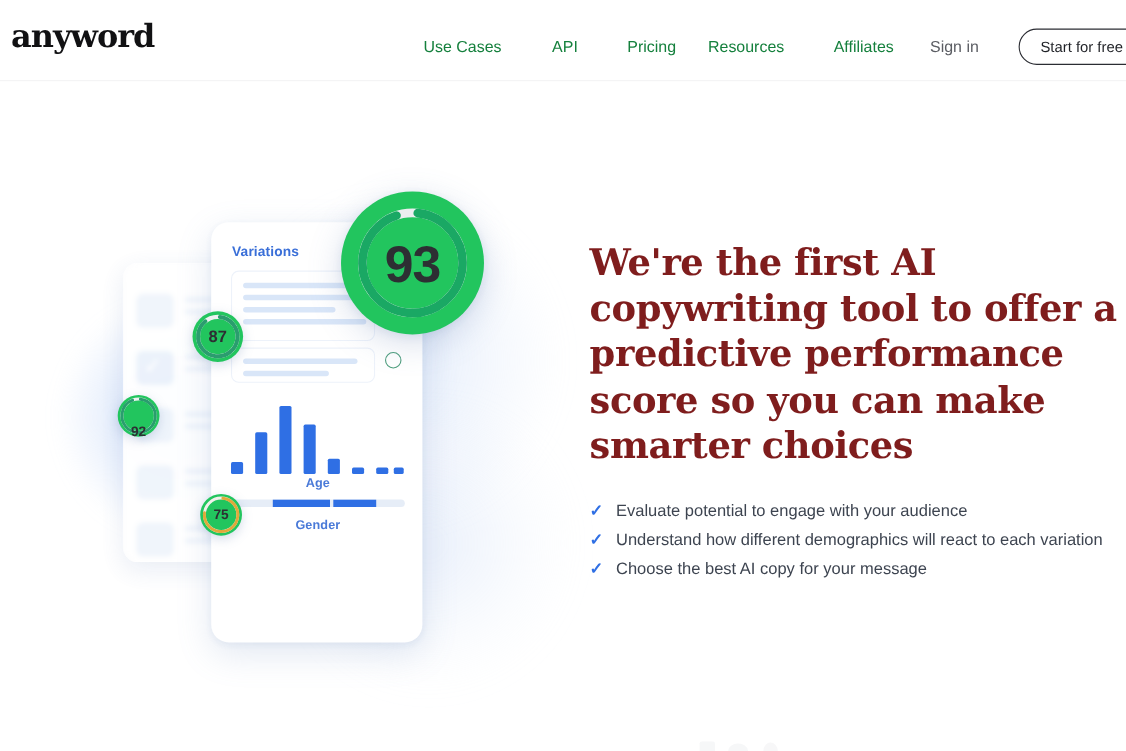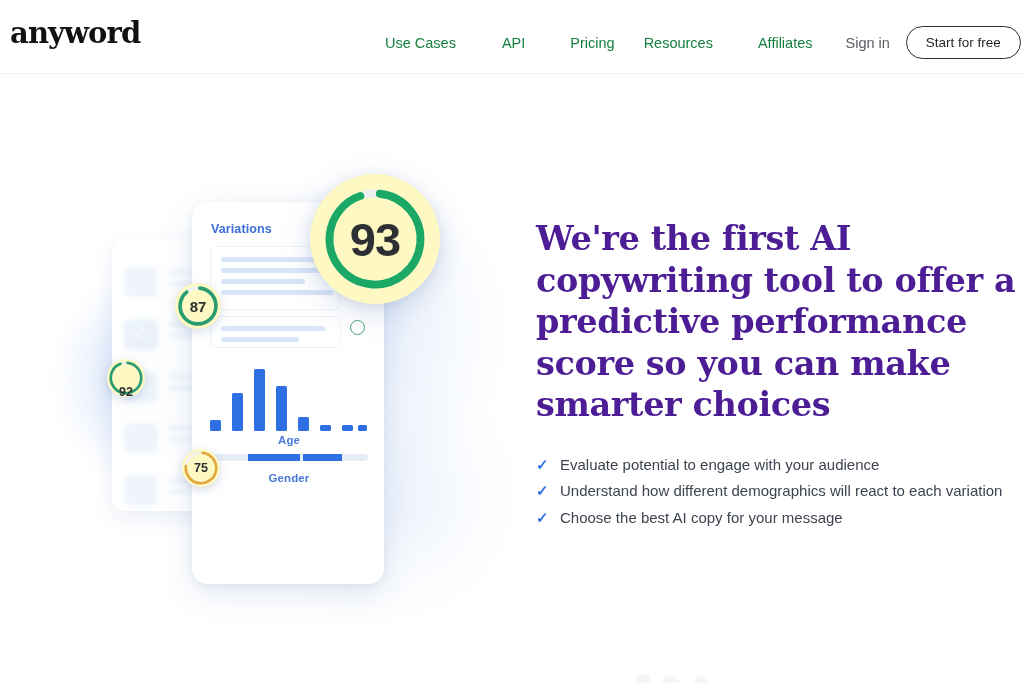--- a/index.html
+++ b/index.html
@@ -68,21 +68,21 @@
   .nav-link.n3 { margin-right: 45px; }
   .nav-link.n4 { margin-right: 33px; }
 
   .nav-signin {
     font-size: 14.5px;
     color: #5b5d63;
     text-decoration: none;
     white-space: nowrap;
     line-height: 18px;
     cursor: pointer;
-    margin-right: 16px;
+    margin-right: 36px;
   }
 
   .cta-btn {
     display: inline-flex;
     align-items: center;
     justify-content: center;
     height: 33px;
     padding: 0 19px;
     border: 1px solid #2b2d33;
     border-radius: 17px;
@@ -110,21 +110,21 @@
     left: 536px;
     top: 144px;
     width: 486px;
   }
 
   .headline {
     font-family: "DejaVu Serif", serif;
     font-size: 33.5px;
     line-height: 41.5px;
     font-weight: 700;
-    color: #4c1d95;
+    color: #7f1d1d;
     letter-spacing: -0.4px;
     width: 486px;
   }
 
   .bullets {
     margin-top: 26px;
     list-style: none;
   }
 
   .bullet {
@@ -319,21 +319,21 @@
   .gender-seg {
     position: absolute;
     top: 0; height: 7px;
     background: #2f6fe4;
   }
 
   
   .badge {
     position: absolute;
     border-radius: 50%;
-    background: #fef9c3;
+    background: #22c55e;
     display: flex;
     align-items: center;
     justify-content: center;
   }
   .badge .num {
     position: relative;
     z-index: 3;
     font-weight: 700;
     color: #2d2f33;
     font-family: "Liberation Sans", sans-serif;

